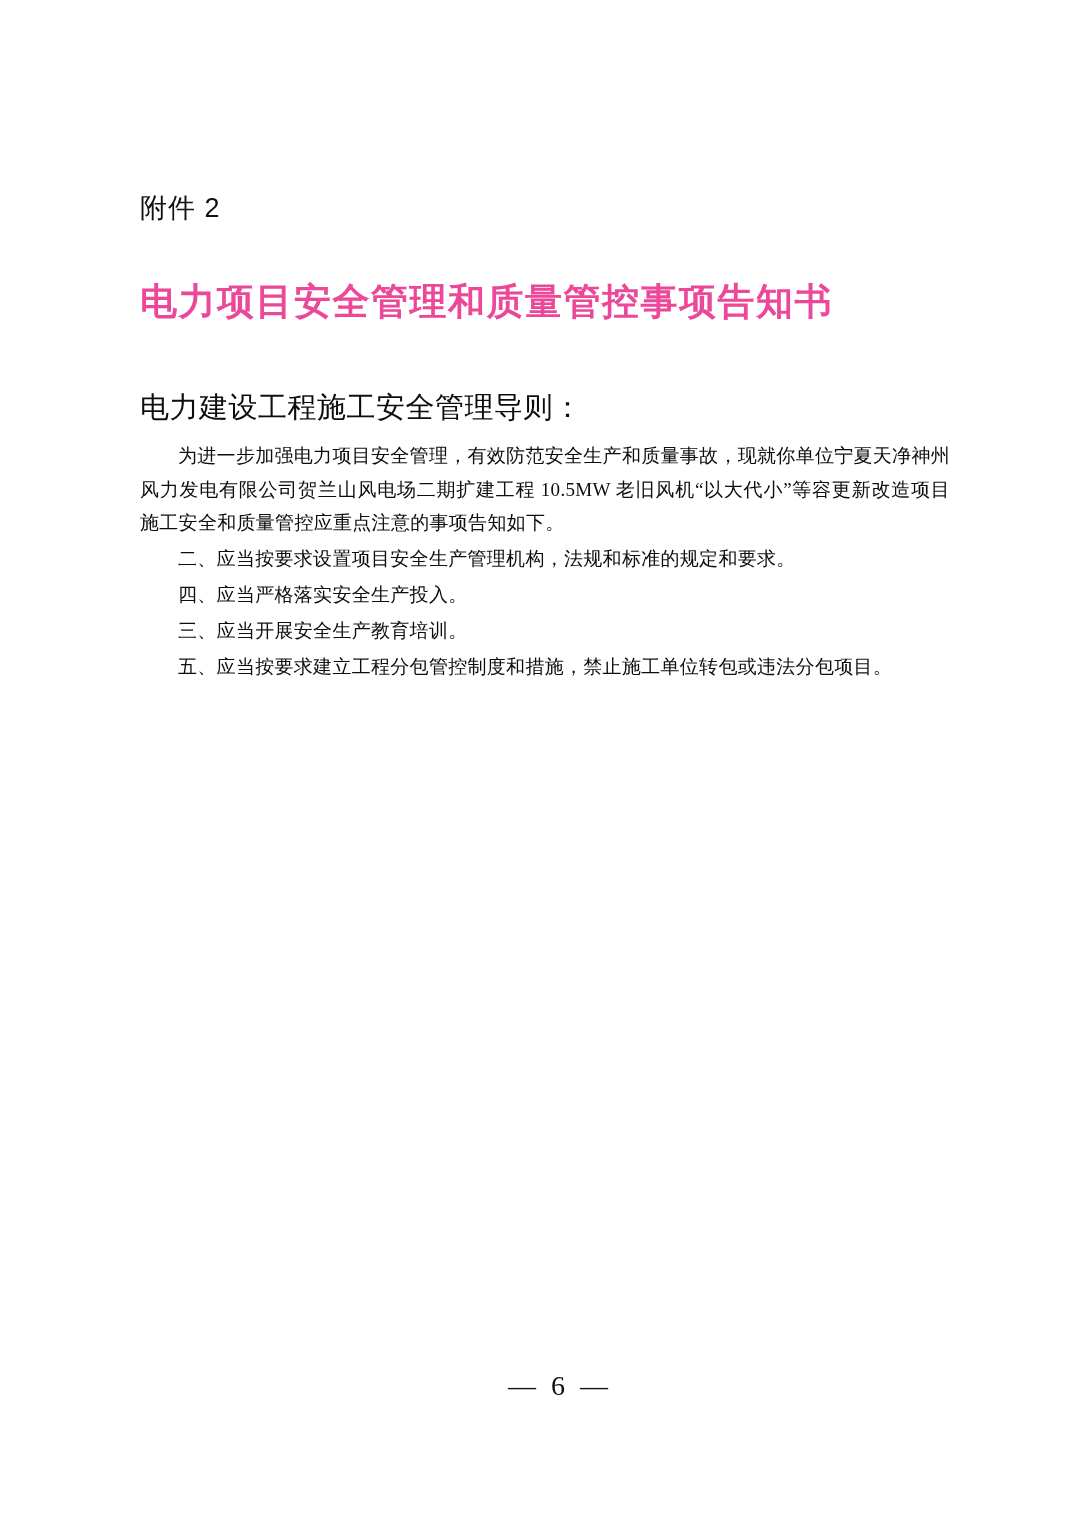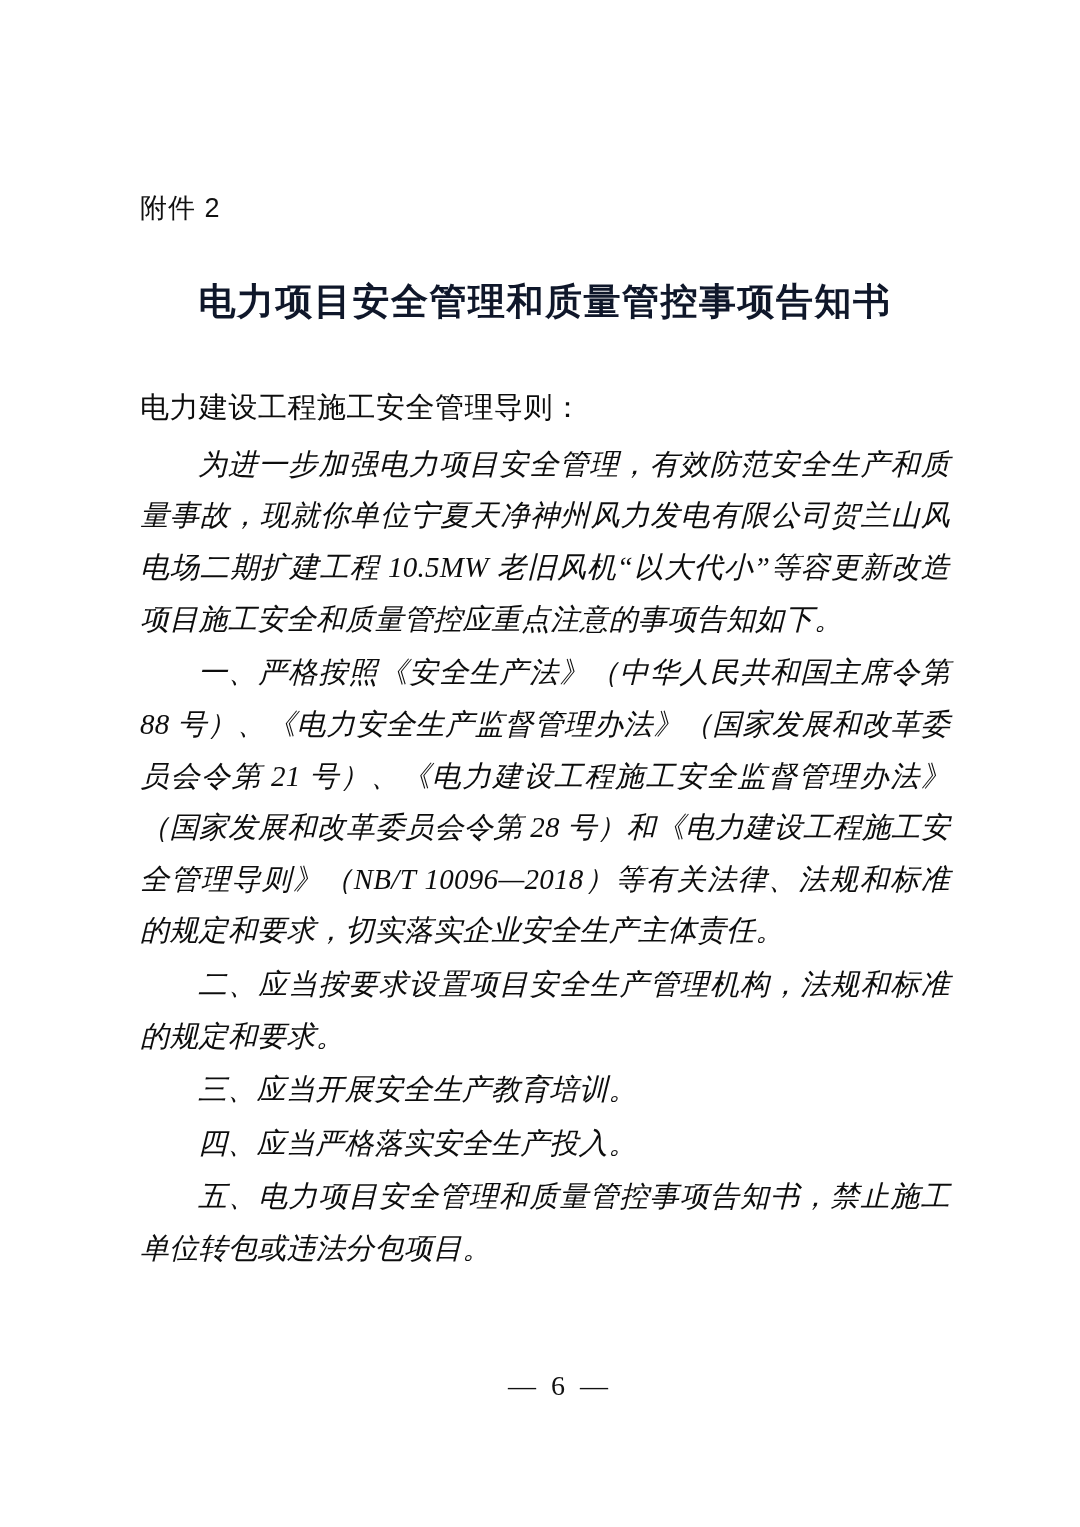--- a/index.html
+++ b/index.html
@@ -35,41 +35,39 @@
     font-size: 27px;
     letter-spacing: 1px;
     color: #111;
     margin: 0 0 52px 0;
     font-weight: 400;
   }
   .doc-title {
     font-family: "Liberation Sans", "DejaVu Sans", sans-serif;
     font-weight: bold;
     font-size: 37px;
-    text-align: center;
     letter-spacing: 1.5px;
-    color: #0f172a;
+    color: #ec4899;
     margin: 0 0 56px 0;
     line-height: 1.3;
   }
   .addressee {
     font-size: 29px;
     line-height: 1.75;
     margin: 0 0 6px 0;
     letter-spacing: 0.5px;
   }
   p.body-para {
-    font-size: 29px;
+    font-size: 19px;
     line-height: 1.78;
     margin: 0 0 2px 0;
     text-indent: 2em;
     text-align: justify;
     text-justify: inter-ideograph;
     letter-spacing: 0.3px;
-    font-style: italic;
   }
   .page-number {
     position: absolute;
     left: 0;
     right: 0;
     top: 1370px;
     text-align: center;
     font-size: 28px;
     font-family: "Liberation Serif", "DejaVu Serif", serif;
     letter-spacing: 4px;
@@ -83,22 +81,21 @@
 <div class="page">
   <div class="content">
 
     <div class="attachment-label">附件 2</div>
 
     <h1 class="doc-title">电力项目安全管理和质量管控事项告知书</h1>
 
     <div class="addressee">电力建设工程施工安全管理导则：</div>
 
     <p class="body-para">为进一步加强电力项目安全管理，有效防范安全生产和质量事故，现就你单位宁夏天净神州风力发电有限公司贺兰山风电场二期扩建工程 10.5MW 老旧风机“以大代小”等容更新改造项目施工安全和质量管控应重点注意的事项告知如下。</p>
-    <p class="body-para">一、严格按照《安全生产法》（中华人民共和国主席令第 88 号）、《电力安全生产监督管理办法》（国家发展和改革委员会令第 21 号）、《电力建设工程施工安全监督管理办法》（国家发展和改革委员会令第 28 号）和《电力建设工程施工安全管理导则》（NB/T 10096—2018）等有关法律、法规和标准的规定和要求，切实落实企业安全生产主体责任。</p>
     <p class="body-para">二、应当按要求设置项目安全生产管理机构，法规和标准的规定和要求。</p>
+    <p class="body-para">四、应当严格落实安全生产投入。</p>
     <p class="body-para">三、应当开展安全生产教育培训。</p>
-    <p class="body-para">四、应当严格落实安全生产投入。</p>
-    <p class="body-para">五、电力项目安全管理和质量管控事项告知书，禁止施工单位转包或违法分包项目。</p>
+    <p class="body-para">五、应当按要求建立工程分包管控制度和措施，禁止施工单位转包或违法分包项目。</p>
 
   </div>
 
   <div class="page-number">— 6 —</div>
 </div>
 
 </body></html>

